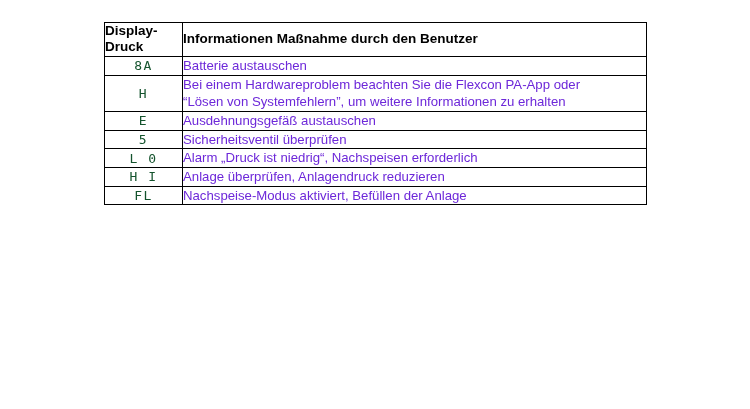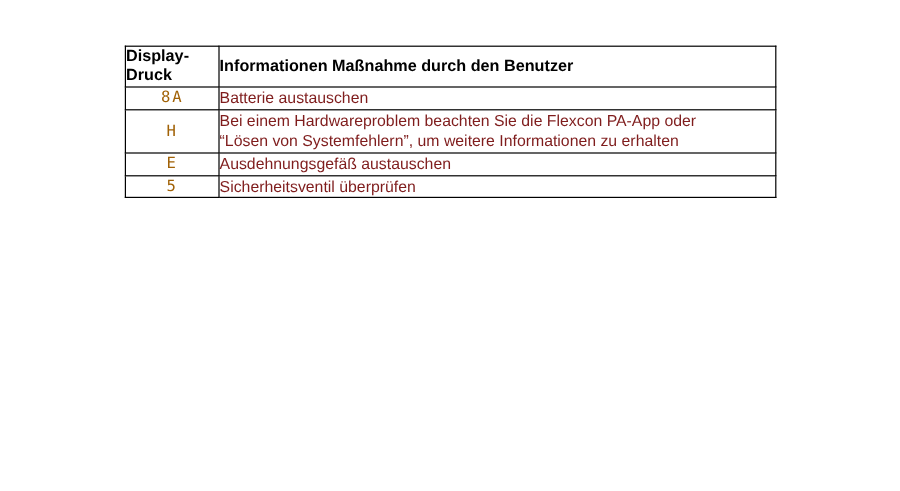--- a/index.html
+++ b/index.html
@@ -11,21 +11,21 @@
     height: 409px;
     background: #ffffff;
     font-family: "Liberation Sans", sans-serif;
     position: relative;
     overflow: hidden;
   }
 
   .table-wrap {
     position: absolute;
     left: 104px;
-    top: 38px;
+    top: 22px;
     width: 542px;
   }
 
   table.code-table {
     border-collapse: collapse;
     width: 542px;
     table-layout: fixed;
   }
 
   table.code-table th,
@@ -46,30 +46,30 @@
     padding: 8px 7px 8px 9px;
     text-align: left;
     color: #000;
   }
 
   .code-cell {
     font-family: "DejaVu Sans Mono", monospace;
     font-size: 13px;
     letter-spacing: 1.5px;
     text-align: center;
-    color: #a16207;
+    color: #14532d;
     padding: 6px 4px;
     white-space: nowrap;
   }
 
   .desc-cell {
     font-size: 13.2px;
     line-height: 1.34;
     padding: 7px 8px 7px 10px;
-    color: #7f1d1d;
+    color: #6d28d9;
     margin-left: 45px;
   }
 
   .desc-cell .line2 {
     display: block;
   }
 </style>
 </head>
 <body>
 
@@ -107,15 +107,33 @@
         <td class="desc-cell">
           <span>Ausdehnungsgefäß austauschen</span>
         </td>
       </tr>
       <tr>
         <td class="code-cell">5</td>
         <td class="desc-cell">
           <span>Sicherheitsventil überprüfen</span>
         </td>
       </tr>
+      <tr>
+        <td class="code-cell">L 0</td>
+        <td class="desc-cell">
+          <span> Alarm „Druck ist niedrig“, Nachspeisen erforderlich</span>
+        </td>
+      </tr>
+      <tr>
+        <td class="code-cell">H I</td>
+        <td class="desc-cell">
+          <span>Anlage überprüfen, Anlagendruck reduzieren</span>
+        </td>
+      </tr>
+      <tr>
+        <td class="code-cell">FL</td>
+        <td class="desc-cell">
+          <span>Nachspeise-Modus aktiviert, Befüllen der Anlage</span>
+        </td>
+      </tr>
     </tbody>
   </table>
 </div>
 
 </body></html>

